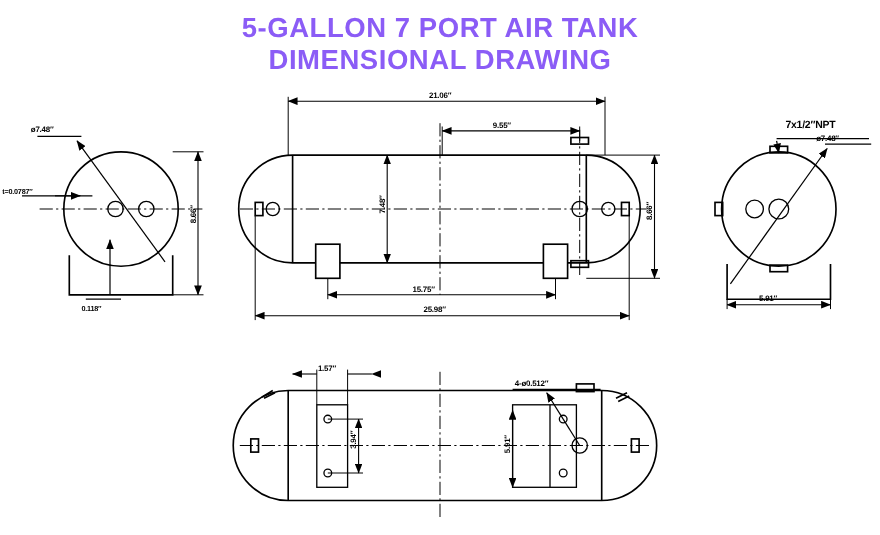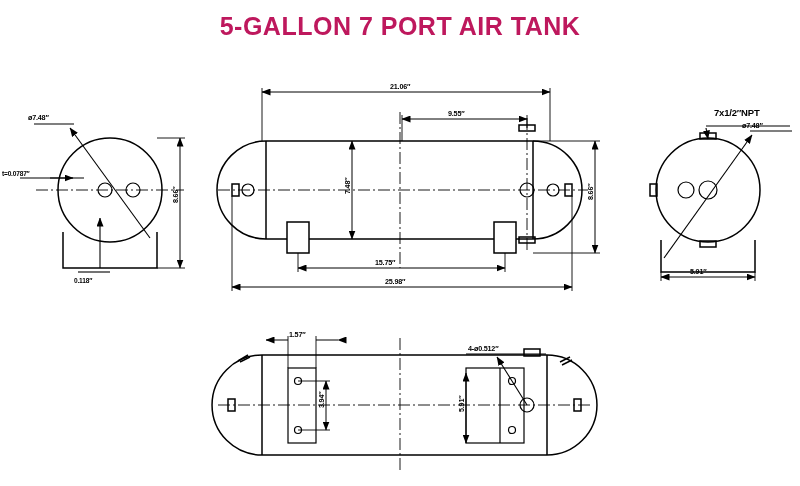--- a/index.html
+++ b/index.html
@@ -27,21 +27,21 @@
     width: 800px;
     text-align: center;
     color: #111111;
   }
   .title-line {
     font-family: "Liberation Sans", sans-serif;
     font-size: 25px;
     font-weight: bold;
     letter-spacing: 0.5px;
     line-height: 29px;
-    color: #be185d;
+    color: #8b5cf6;
   }
   svg.cad {
     position: absolute;
     top: 0;
     left: 0;
   }
   svg.cad text {
     font-family: "Liberation Sans", sans-serif;
     font-weight: bold;
     fill: #000000;
@@ -101,20 +101,21 @@
     stroke-width: 1.5;
   }
 </style>
 </head>
 <body>
 
 <div id="drawing-root">
 
   <div class="title-block">
     <div class="title-line">5-GALLON 7 PORT AIR TANK</div>
+    <div class="title-line">DIMENSIONAL DRAWING</div>
   </div>
 
   <svg class="cad" width="800" height="486" viewBox="0 0 800 486">
     <defs>
       <marker id="ar" markerWidth="9" markerHeight="7" refX="8.5" refY="3.5" orient="auto" markerUnits="userSpaceOnUse">
         <path d="M0,0 L9,3.5 L0,7 z" class="arrowfill"></path>
       </marker>
       <marker id="arS" markerWidth="9" markerHeight="7" refX="0.5" refY="3.5" orient="auto" markerUnits="userSpaceOnUse">
         <path d="M9,0 L0,3.5 L9,7 z" class="arrowfill"></path>
       </marker>

